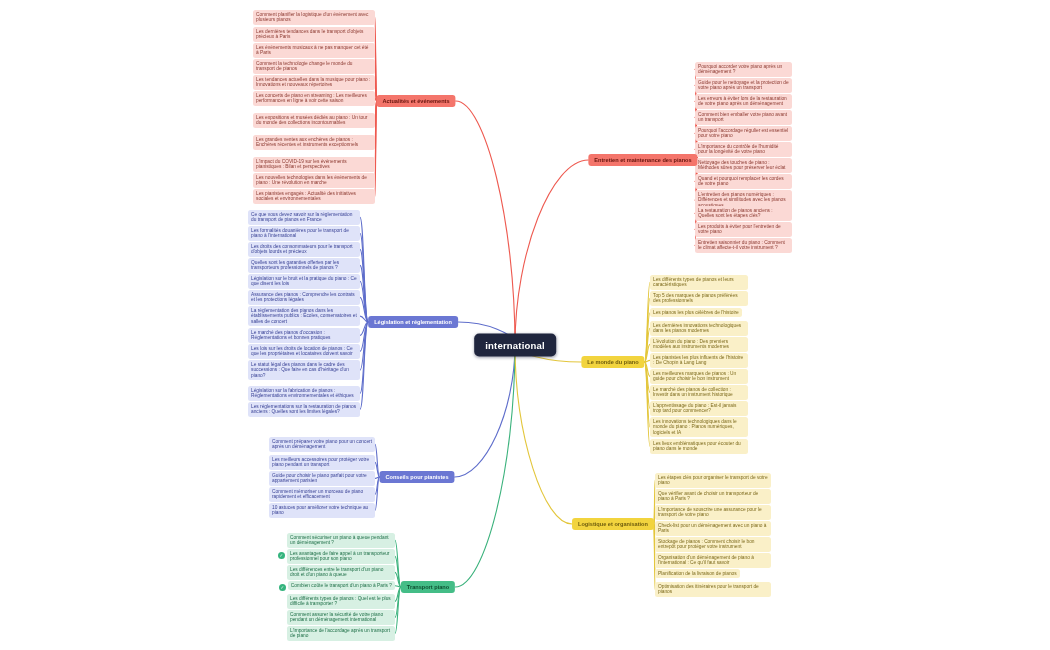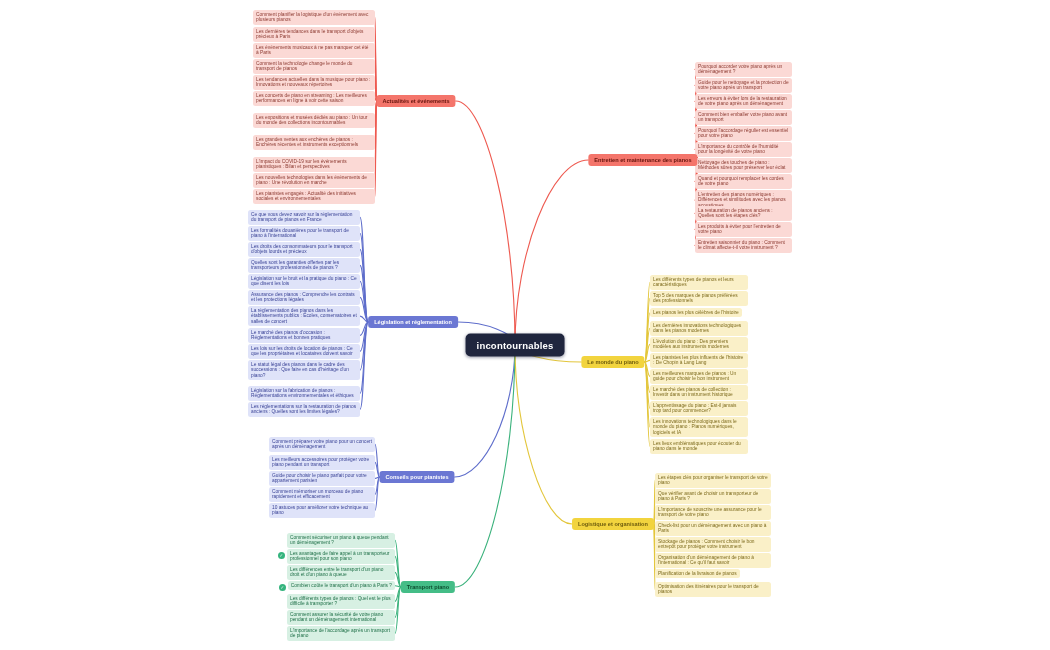--- a/index.html
+++ b/index.html
@@ -105,21 +105,21 @@
       <path d="M 515 345 C 515 434.5, 543.515625 524, 572.03125 524" stroke="#e3c63c"></path>
       <path d="M 653.96875 524 C 654.484375 524, 654.484375 480.40625, 655 480.40625" stroke="#e3c63c"></path>
       <path d="M 653.96875 524 C 654.484375 524, 654.484375 496.40625, 655 496.40625" stroke="#e3c63c"></path>
       <path d="M 653.96875 524 C 654.484375 524, 654.484375 512.40625, 655 512.40625" stroke="#e3c63c"></path>
       <path d="M 653.96875 524 C 654.484375 524, 654.484375 528.40625, 655 528.40625" stroke="#e3c63c"></path>
       <path d="M 653.96875 524 C 654.484375 524, 654.484375 544.40625, 655 544.40625" stroke="#e3c63c"></path>
       <path d="M 653.96875 524 C 654.484375 524, 654.484375 560.40625, 655 560.40625" stroke="#e3c63c"></path>
       <path d="M 653.96875 524 C 654.484375 524, 654.484375 573.703125, 655 573.703125" stroke="#e3c63c"></path>
       <path d="M 653.96875 524 C 654.484375 524, 654.484375 589.40625, 655 589.40625" stroke="#e3c63c"></path>
     </svg>
-<div class="node root" style="left: 515px; top: 345px; background: rgb(32, 38, 62); color: rgb(255, 255, 255);">incontournables</div>
+<div class="node root" style="left: 515px; top: 345px; background: rgb(32, 38, 62); color: rgb(255, 255, 255);">international</div>
     <div class="node branch" style="left: 416px; top: 101px; background: rgb(244, 117, 107); color: rgb(102, 20, 13);">Actualités et événements</div>
     <div class="node leaf" style="top: 10px; background: rgb(251, 217, 213); color: rgb(140, 58, 49); max-width: 122px; right: 675px;"><span>Comment planifier la logistique d'un événement avec plusieurs pianos</span></div>
     <div class="node leaf" style="top: 27px; background: rgb(251, 217, 213); color: rgb(140, 58, 49); max-width: 122px; right: 675px;"><span>Les dernières tendances dans le transport d'objets précieux à Paris</span></div>
     <div class="node leaf" style="top: 43px; background: rgb(251, 217, 213); color: rgb(140, 58, 49); max-width: 122px; right: 675px;"><span>Les événements musicaux à ne pas manquer cet été à Paris</span></div>
     <div class="node leaf" style="top: 59px; background: rgb(251, 217, 213); color: rgb(140, 58, 49); max-width: 122px; right: 675px;"><span>Comment la technologie change le monde du transport de pianos</span></div>
     <div class="node leaf" style="top: 75px; background: rgb(251, 217, 213); color: rgb(140, 58, 49); max-width: 122px; right: 675px;"><span>Les tendances actuelles dans la musique pour piano : Innovations et nouveaux répertoires</span></div>
     <div class="node leaf" style="top: 91px; background: rgb(251, 217, 213); color: rgb(140, 58, 49); max-width: 122px; right: 675px;"><span>Les concerts de piano en streaming : Les meilleures performances en ligne à voir cette saison</span></div>
     <div class="node leaf" style="top: 113px; background: rgb(251, 217, 213); color: rgb(140, 58, 49); max-width: 122px; right: 675px;"><span>Les expositions et musées dédiés au piano : Un tour du monde des collections incontournables</span></div>
     <div class="node leaf" style="top: 135px; background: rgb(251, 217, 213); color: rgb(140, 58, 49); max-width: 122px; right: 675px;"><span>Les grandes ventes aux enchères de pianos : Enchères récentes et instruments exceptionnels</span></div>
     <div class="node leaf" style="top: 157px; background: rgb(251, 217, 213); color: rgb(140, 58, 49); max-width: 122px; right: 675px;"><span>L'impact du COVID-19 sur les événements pianistiques : Bilan et perspectives</span></div>

